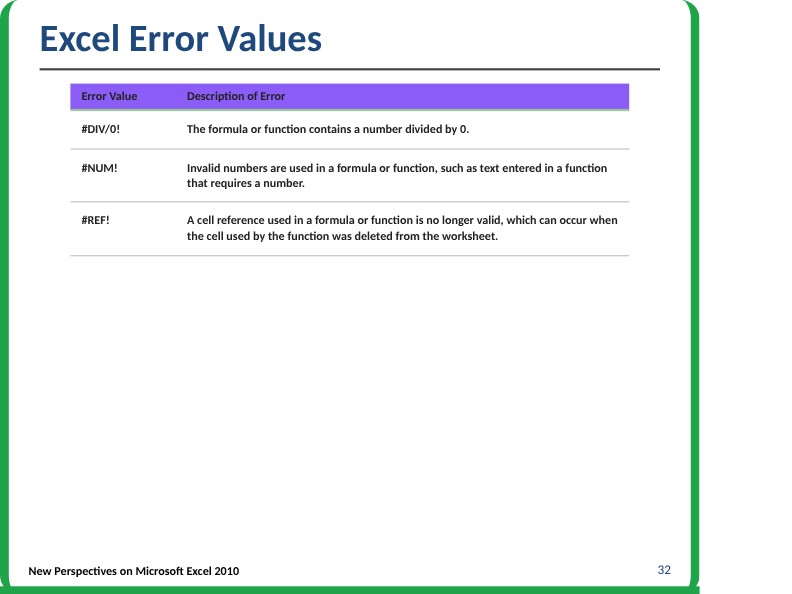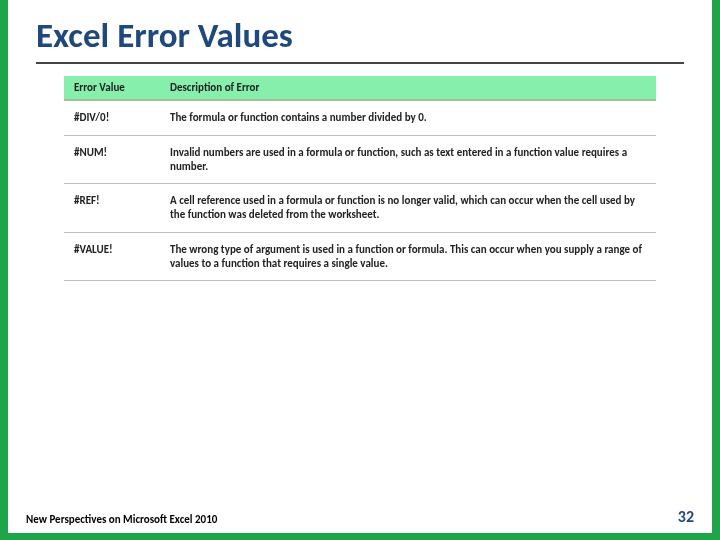--- a/index.html
+++ b/index.html
@@ -1,31 +1,31 @@
 <!DOCTYPE html>
 <html><head>
 <meta charset="utf-8">
 <style>
   * { margin: 0; padding: 0; box-sizing: border-box; }
   html, body { width: 720px; height: 540px; background: #fff; font-family: Calibri, "Segoe UI", Arial, sans-serif; overflow: hidden; }
-  .slide { position: relative; width: 720px; height: 540px; background: #fff; border-left: 8px solid #1fa44a; border-right: 8px solid #1fa44a; }
+  .slide { position: relative; width: 636px; height: 540px; background: #fff; border-left: 8px solid #1fa44a; border-right: 8px solid #1fa44a; border-radius: 17px; }
   .slide::after { content: ""; position: absolute; left: -8px; right: -8px; bottom: 0; height: 7px; background: #1fa44a; }
   .title { font-size: 35px; font-weight: 700; color: #1f497d; padding: 14px 28px 6px 28px; }
   .hr { border: none; border-top: 2px solid #444; margin: 0 28px 12px 28px; }
   .bullet { display: flex; align-items: flex-start; padding: 6px 48px 14px 48px; }
   .bullet .dot { width: 6px; height: 6px; background: #000; border-radius: 50%; margin-top: 15px; margin-right: 12px; flex: 0 0 auto; }
   .bullet .text { font-size: 26px; color: #111; line-height: 1.2; }
   .tbl-wrap { padding: 0 56px; }
   table { width: 100%; border-collapse: collapse; font-size: 11px; color: #222; }
-  thead th { background: #86efac; text-align: left; font-weight: 700; padding: 5px 10px; border-bottom: 2px solid #9cc49a; }
+  thead th { background: #8b5cf6; text-align: left; font-weight: 700; padding: 5px 10px; border-bottom: 2px solid #9cc49a; }
   tbody td { padding: 10px 10px; border-bottom: 1px solid #bfbfbf; vertical-align: top; line-height: 1.25; font-weight: bold; }
   tbody td.ev { width: 96px; white-space: nowrap; }
   .footer { position: absolute; bottom: 14px; left: 18px; right: 18px; display: flex; justify-content: space-between; align-items: flex-end; gap: 12px; }
   .footer .src { font-size: 11px; font-weight: 700; color: #000; }
-  .footer .pg  { font-size: 16px; font-weight: 700; color: #1f497d; }
+  .footer .pg  { font-size: 12px; font-weight: 400; color: #1f497d; }
 </style>
 </head>
 <body>
 
 <div class="slide">
   <div class="title">Excel Error Values</div>
   <hr class="hr">
 
 
   <div class="tbl-wrap">
@@ -36,29 +36,25 @@
           <th>Description of Error</th>
         </tr>
       </thead>
       <tbody>
         <tr>
           <td class="ev">#DIV/0!</td>
           <td>The formula or function contains a number divided by 0.</td>
         </tr>
         <tr>
           <td class="ev">#NUM!</td>
-          <td>Invalid numbers are used in a formula or function, such as text entered in a function value requires a number.</td>
+          <td>Invalid numbers are used in a formula or function, such as text entered in a function that requires a number.</td>
         </tr>
         <tr>
           <td class="ev">#REF!</td>
           <td>A cell reference used in a formula or function is no longer valid, which can occur when the cell used by the function was deleted from the worksheet.</td>
-        </tr>
-        <tr>
-          <td class="ev">#VALUE!</td>
-          <td>The wrong type of argument is used in a function or formula. This can occur when you supply a range of values to a function that requires a single value.</td>
         </tr>
       </tbody>
     </table>
   </div>
 
   <div class="footer">
     <span class="src">New Perspectives on Microsoft Excel 2010</span>
     <span class="pg">32</span>
   </div>
 </div>

